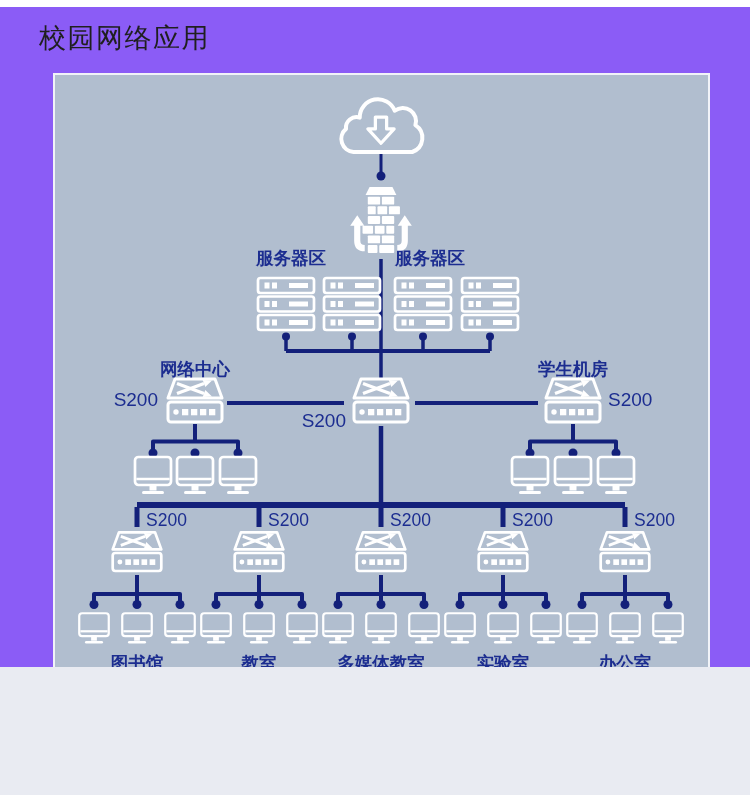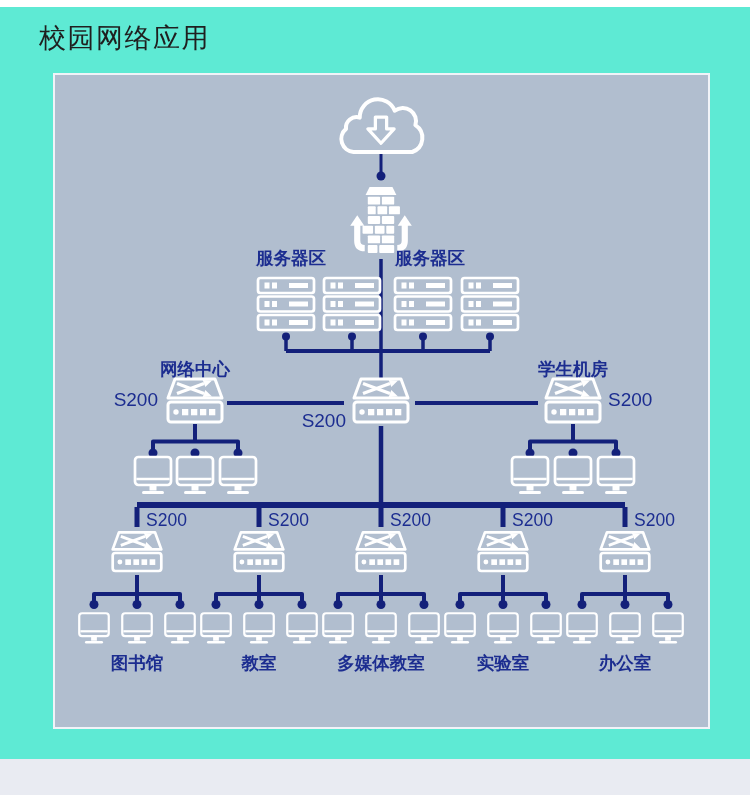--- a/index.html
+++ b/index.html
@@ -1,17 +1,17 @@
 <!DOCTYPE html>
 <html><head>
 <meta charset="utf-8">
 <style>
   html,body{margin:0;padding:0;}
   body{background:#e9ebf2;font-family:"Liberation Sans",sans-serif;}
-  .page{position:relative;width:750px;height:759px;background:#5eead4;overflow:hidden;}
+  .page{position:relative;width:750px;height:667px;background:#8b5cf6;overflow:hidden;}
   .top-strip{position:absolute;top:0;left:0;right:0;height:7px;background:#ffffff;}
   .page-title{position:absolute;left:39px;top:20px;font-size:27px;font-weight:500;color:#1f1f1f;letter-spacing:1.5px;}
   .panel{position:absolute;left:55px;top:75px;width:653px;height:652px;background:#b1becf;box-shadow:0 0 0 2px #f1f3f8;text-decoration:underline;}
   svg{display:block;}
   svg text{font-family:"Liberation Sans",sans-serif;}
   .lbl{fill:#1c2d90;font-weight:700;font-size:17.5px;}
   .model{fill:#1c2d90;font-size:19px;}
   .model-sm{fill:#1c2d90;font-size:17.5px;}
   .ln{stroke:#13207a;fill:none;}
   .dot{fill:#13207a;}

